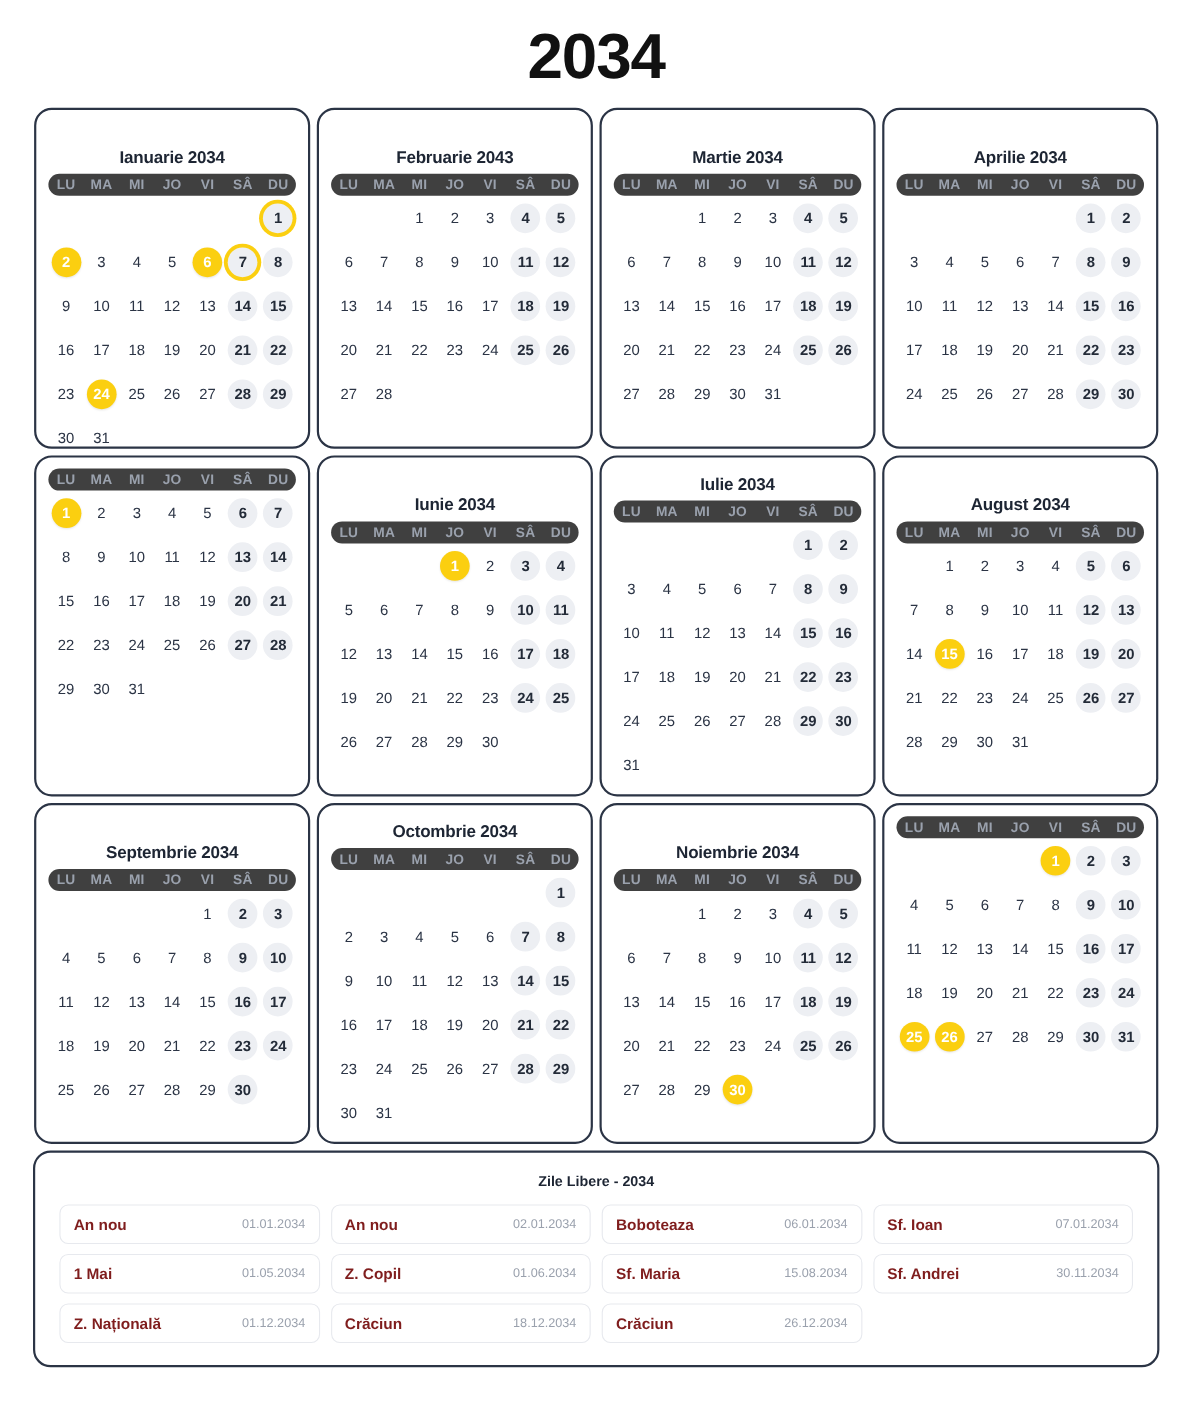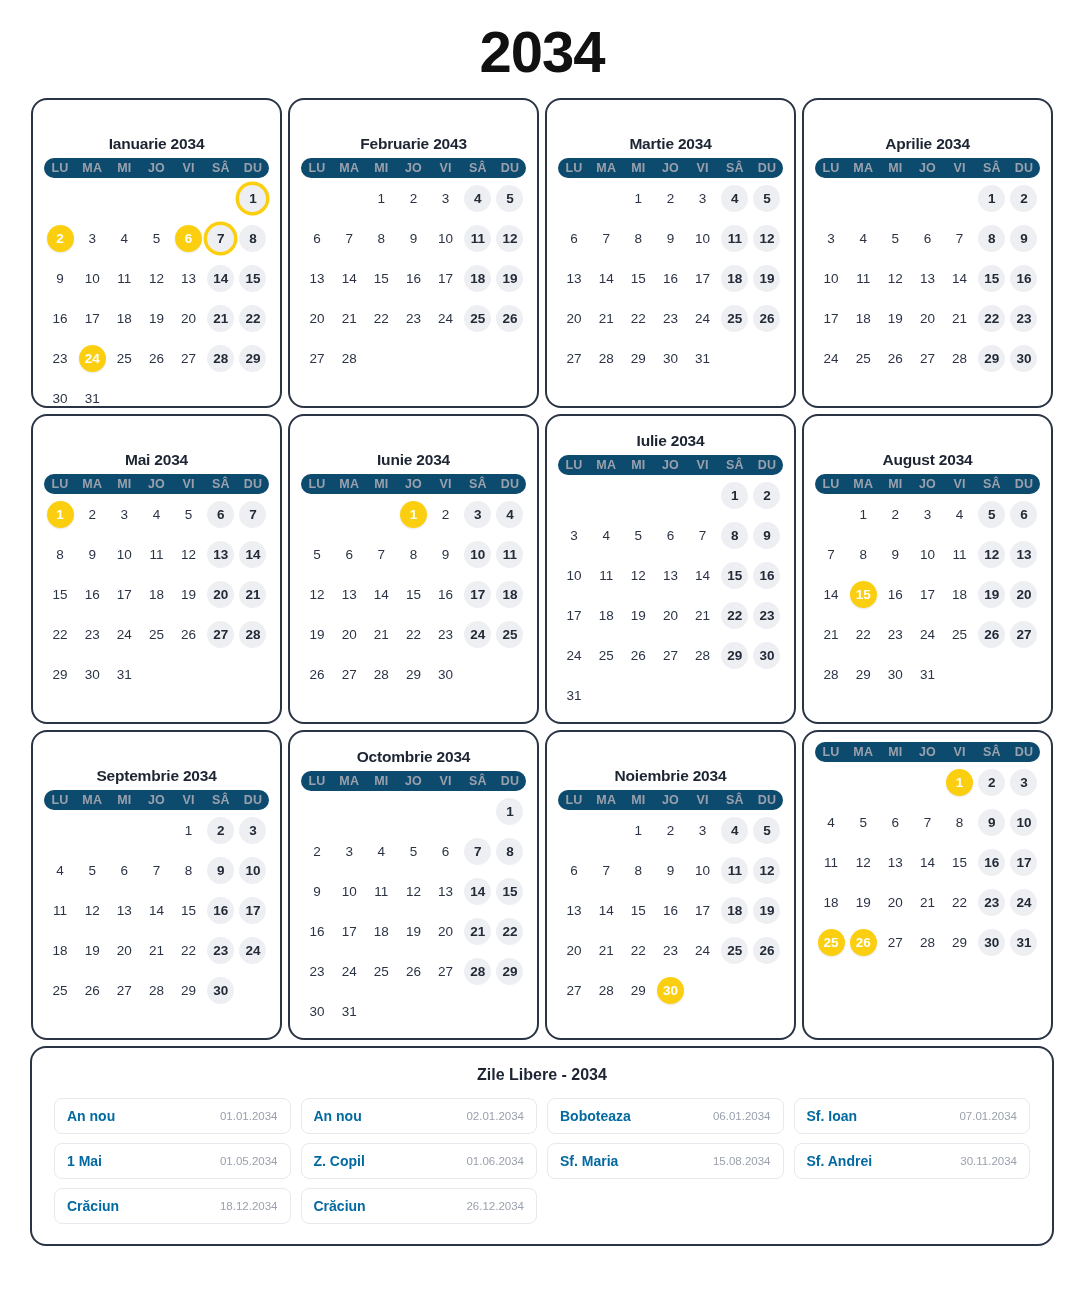--- a/index.html
+++ b/index.html
@@ -63,21 +63,21 @@
     letter-spacing: -0.2px;
     padding: 6px 0 5px 0;
     white-space: nowrap;
   }
   
   .month-card.pad-title .month-name { padding-top: 25px; }
 
   .dow-row {
     display: grid;
     grid-template-columns: repeat(7, 1fr);
-    background: #0c4a6e;
+    background: #404040;
     border-radius: 10px;
     padding: 3px 0;
     margin-bottom: 1px;
   }
   .dow {
     text-align: center;
     font-size: 12.5px;
     font-weight: 700;
     color: #9aa1ad;
     letter-spacing: 0.2px;
@@ -138,21 +138,21 @@
   
   .holidays-card {
     margin: 6px 30px 0 30px;
     border: 2px solid #2b3445;
     border-radius: 16px;
     background: #ffffff;
     padding: 18px 22px 20px 22px;
   }
   .holidays-title {
     text-align: center;
-    font-size: 16px;
+    font-size: 13px;
     font-weight: 700;
     color: #1d2533;
     margin-bottom: 14px;
   }
   .holidays-grid {
     display: grid;
     grid-template-columns: repeat(4, 1fr);
     gap: 9px 10px;
   }
   .holiday-item {
@@ -160,21 +160,21 @@
     border-radius: 8px;
     padding: 9px 12px;
     display: flex;
     align-items: center;
     justify-content: space-between;
     background: #ffffff;
   }
   .holiday-name {
     font-size: 14px;
     font-weight: 700;
-    color: #0369a1;
+    color: #7f1d1d;
     white-space: nowrap;
   }
   .holiday-date {
     font-size: 11.5px;
     font-weight: 400;
     color: #9aa1ad;
     white-space: nowrap;
   }
 </style>
 </head>
@@ -718,21 +718,20 @@
             <div class="day-cell">
               <span class="daynum weekend">29</span>
             </div>
             <div class="day-cell">
               <span class="daynum weekend">30</span>
             </div>
           </div>
         </div>
       </div>
       <div class="month-card pad-title">
-        <div class="month-name">Mai 2034</div>
         <div class="dow-row">
           <div class="dow">LU</div>
           <div class="dow">MA</div>
           <div class="dow">MI</div>
           <div class="dow">JO</div>
           <div class="dow">VI</div>
           <div class="dow">SÂ</div>
           <div class="dow">DU</div>
         </div>
         <div class="weeks">
@@ -1832,20 +1831,24 @@
         </div>
         <div class="holiday-item">
           <span class="holiday-name">Sf. Maria</span>
           <span class="holiday-date">15.08.2034</span>
         </div>
         <div class="holiday-item">
           <span class="holiday-name">Sf. Andrei</span>
           <span class="holiday-date">30.11.2034</span>
         </div>
         <div class="holiday-item">
+          <span class="holiday-name">Z. Națională</span>
+          <span class="holiday-date">01.12.2034</span>
+        </div>
+        <div class="holiday-item">
           <span class="holiday-name">Crăciun</span>
           <span class="holiday-date">18.12.2034</span>
         </div>
         <div class="holiday-item">
           <span class="holiday-name">Crăciun</span>
           <span class="holiday-date">26.12.2034</span>
         </div>
       </div>
   </div>
 

